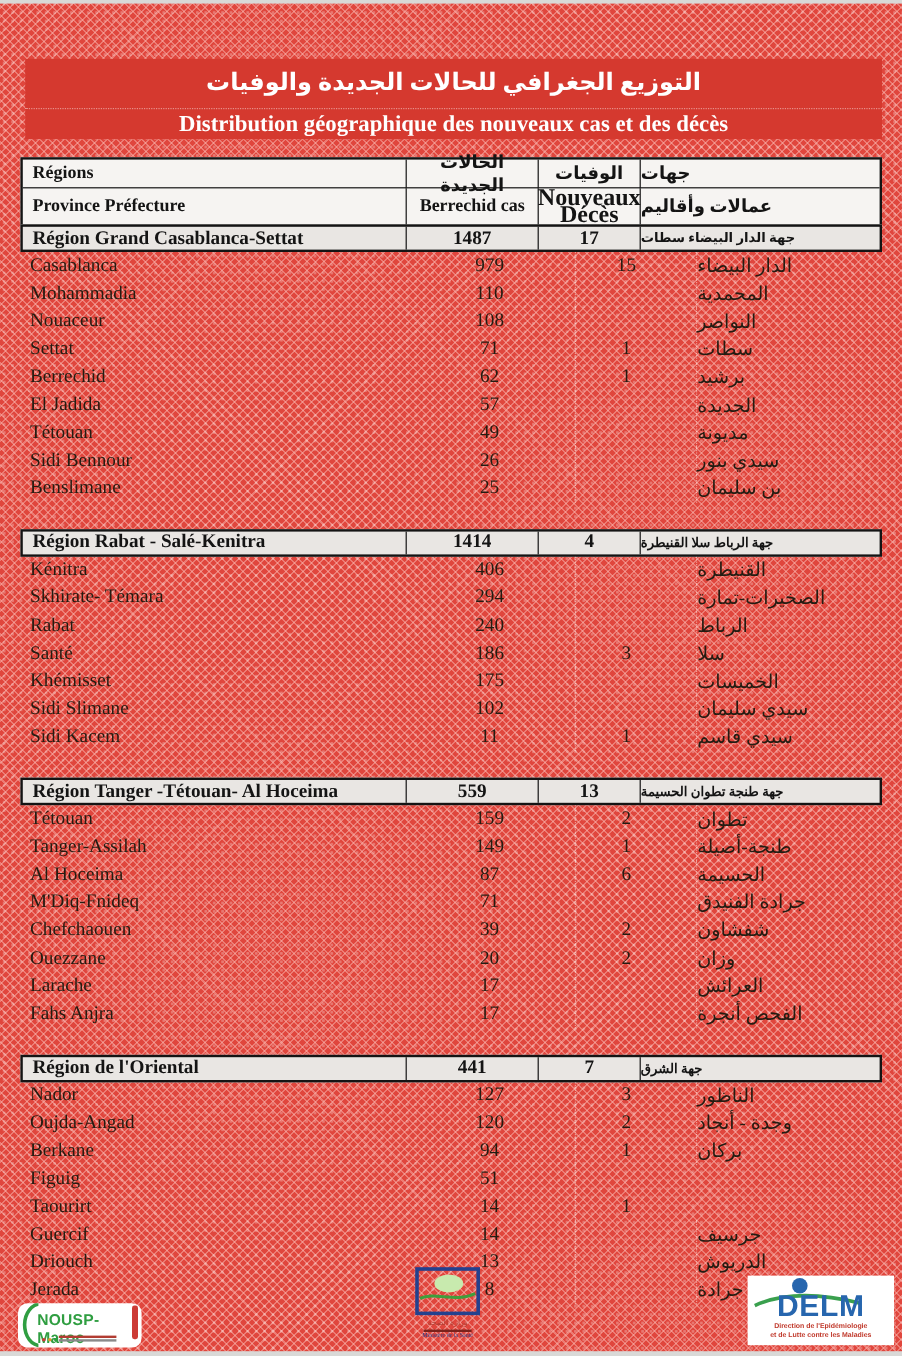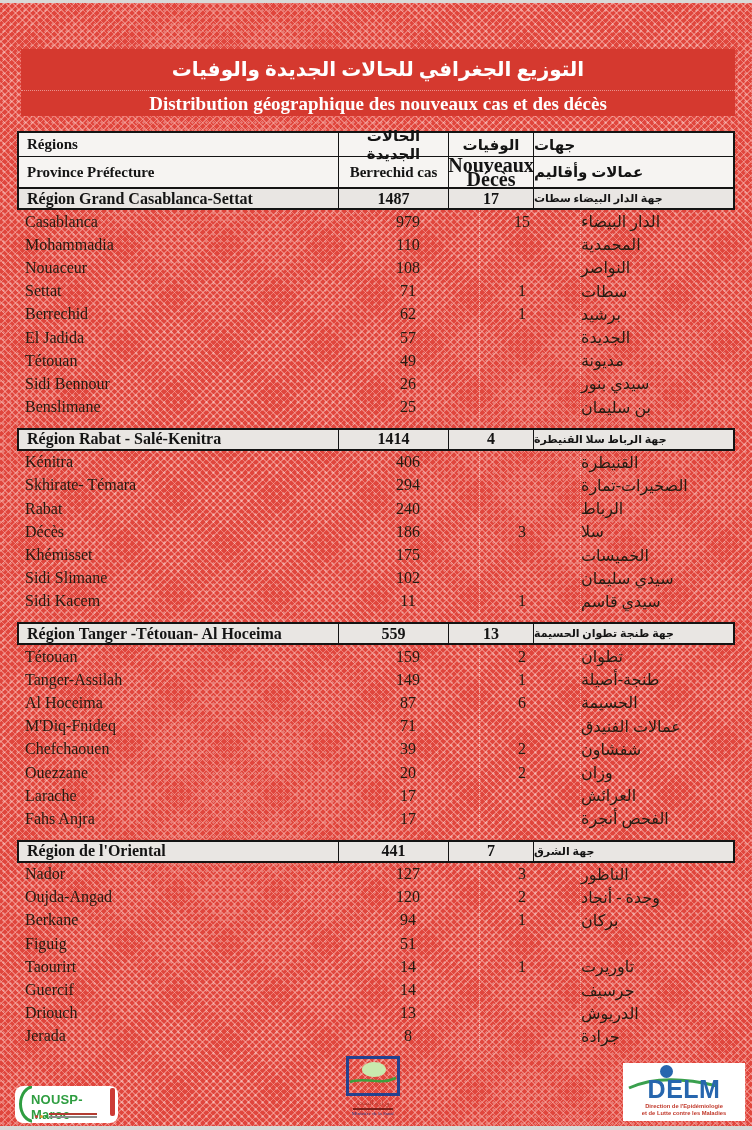--- a/index.html
+++ b/index.html
@@ -32,21 +32,21 @@
   .cell.left{justify-content:flex-start;padding-left:8px;}
   .cell.center{justify-content:center;text-align:center;}
   .cell.right{justify-content:flex-end;padding-right:24px;direction:rtl;}
   .thead .deux{line-height:14px;font-size:20px;}
 
   .region-row{height:23px;background:#e9e6e3;border:2px solid #141414;box-sizing:border-box;
     font-weight:bold;font-size:16px;color:#141414;}
   .region-row .cell{display:flex;align-items:center;box-sizing:border-box;}
   .region-row .cell.v{border-right:1px solid #141414;}
   .region-row .cell.right{font-size:11px;}
-  .section.gap{margin-top:9px;}
+  .section.gap{margin-top:22px;font-family:Liberation Serif, serif;}
   .section.first{margin-top:-2px;}
 
   .data-row{height:23.2px;font-size:16px;color:#241c12;gap:16px;}
   .data-row .cell{display:flex;align-items:center;box-sizing:border-box;}
   .data-row .cell.c3,.data-row .cell.c4{border-left:1px dotted rgba(255,240,235,.5);}
 
   
   .nousp{position:absolute;left:15px;bottom:7px;width:103px;height:37px;background:#ffffff;
     border-radius:8px;z-index:3;overflow:hidden;font-family:"Liberation Sans",sans-serif;}
   .nousp-arcwrap{position:absolute;left:2px;top:-3px;width:15px;height:44px;overflow:hidden;}
@@ -178,21 +178,21 @@
             <div class="cell center c3"></div>
             <div class="cell right c4">الصخيرات-تمارة</div>
           </div>
           <div class="data-row grid4">
             <div class="cell left c1">Rabat</div>
             <div class="cell center c2">240</div>
             <div class="cell center c3"></div>
             <div class="cell right c4">الرباط</div>
           </div>
           <div class="data-row grid4">
-            <div class="cell left c1">Décès</div>
+            <div class="cell left c1">Santé</div>
             <div class="cell center c2">186</div>
             <div class="cell center c3">3</div>
             <div class="cell right c4">سلا</div>
           </div>
           <div class="data-row grid4">
             <div class="cell left c1">Khémisset</div>
             <div class="cell center c2">175</div>
             <div class="cell center c3"></div>
             <div class="cell right c4">الخميسات</div>
           </div>
@@ -231,21 +231,21 @@
           <div class="data-row grid4">
             <div class="cell left c1">Al Hoceima</div>
             <div class="cell center c2">87</div>
             <div class="cell center c3">6</div>
             <div class="cell right c4">الحسيمة</div>
           </div>
           <div class="data-row grid4">
             <div class="cell left c1">M'Diq-Fnideq</div>
             <div class="cell center c2">71</div>
             <div class="cell center c3"></div>
-            <div class="cell right c4">عمالات الفنيدق</div>
+            <div class="cell right c4">جرادة الفنيدق</div>
           </div>
           <div class="data-row grid4">
             <div class="cell left c1">Chefchaouen</div>
             <div class="cell center c2">39</div>
             <div class="cell center c3">2</div>
             <div class="cell right c4">شفشاون</div>
           </div>
           <div class="data-row grid4">
             <div class="cell left c1">Ouezzane</div>
             <div class="cell center c2">20</div>
@@ -292,21 +292,20 @@
           </div>
           <div class="data-row grid4">
             <div class="cell left c1">Figuig</div>
             <div class="cell center c2">51</div>
             <div class="cell center c3"></div>
           </div>
           <div class="data-row grid4">
             <div class="cell left c1">Taourirt</div>
             <div class="cell center c2">14</div>
             <div class="cell center c3">1</div>
-            <div class="cell right c4">تاوريرت</div>
           </div>
           <div class="data-row grid4">
             <div class="cell left c1">Guercif</div>
             <div class="cell center c2">14</div>
             <div class="cell center c3"></div>
             <div class="cell right c4">جرسيف</div>
           </div>
           <div class="data-row grid4">
             <div class="cell left c1">Driouch</div>
             <div class="cell center c2">13</div>

